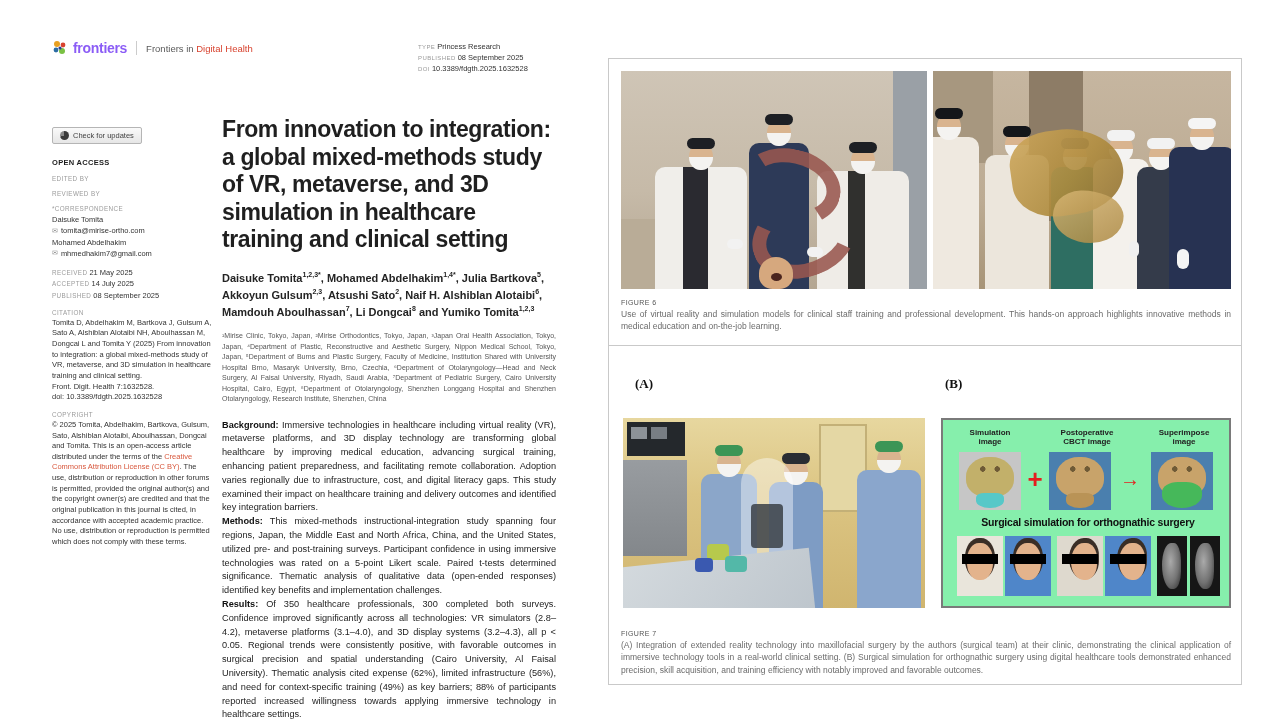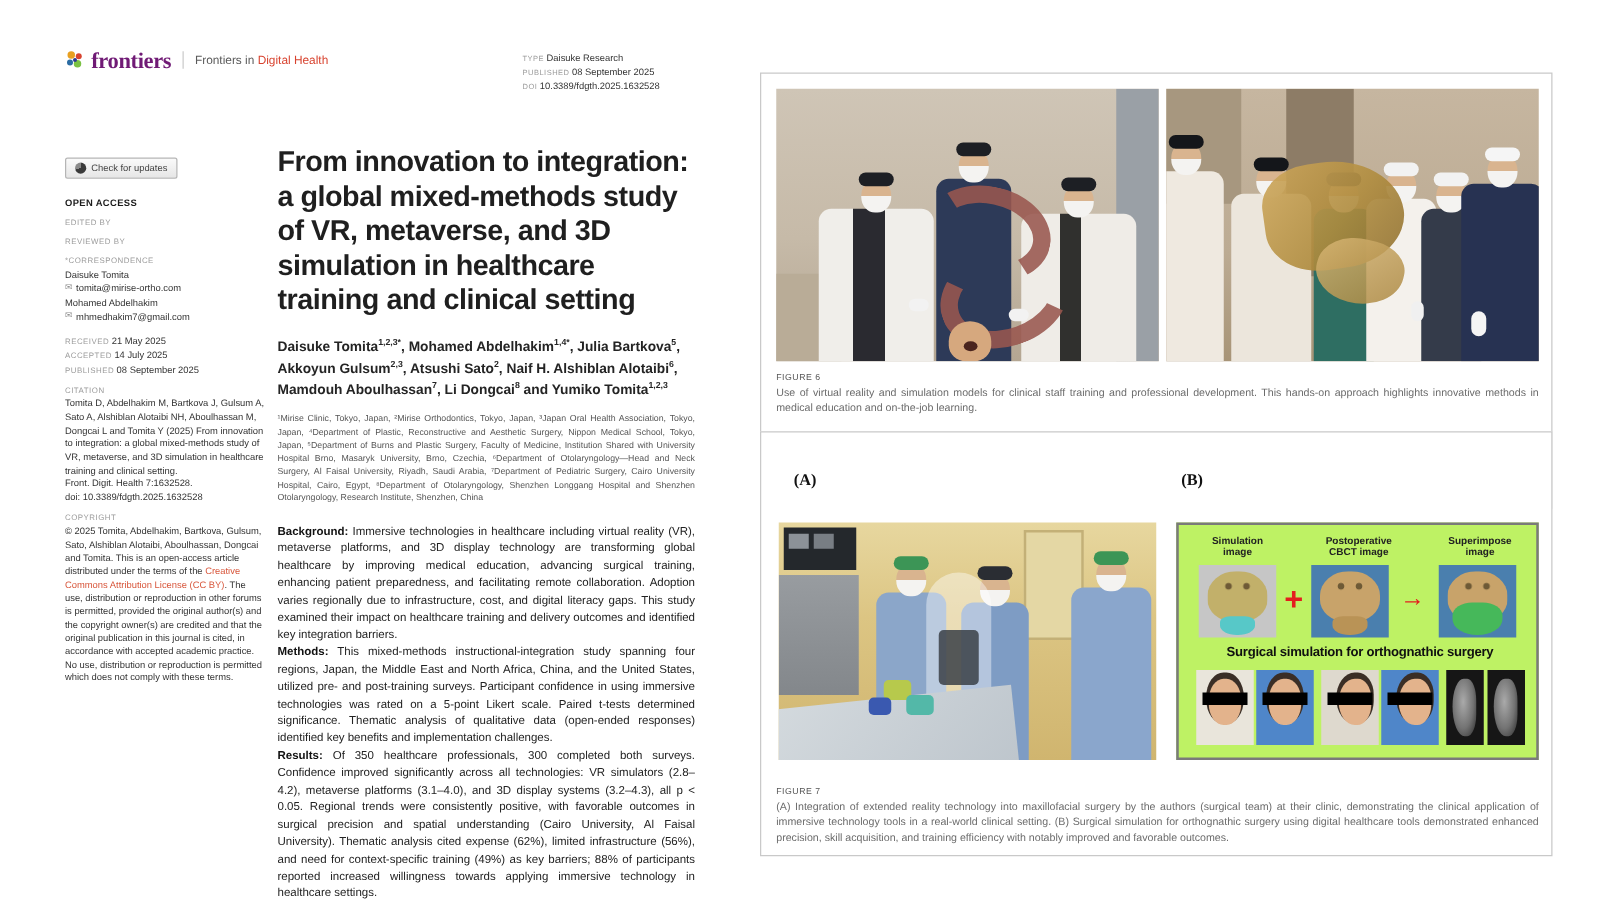--- a/index.html
+++ b/index.html
@@ -3,21 +3,21 @@
 <meta charset="utf-8">
 <style>
   html,body{margin:0;padding:0;}
   body{
     width:1280px;height:720px;position:relative;overflow:hidden;
     background:#ffffff;font-family:"Liberation Sans",sans-serif;color:#222;
   }
   
   .brand{position:absolute;left:52px;top:38px;display:flex;align-items:center;height:20px;}
   .brand-logo{display:flex;align-items:center;margin-right:5px;}
-  .brand-word{font-size:18px;font-weight:bold;color:#701a75;letter-spacing:-.3px;font-family:Liberation Serif, serif;}
+  .brand-word{font-size:14px;font-weight:bold;color:#8b5cf6;letter-spacing:-.3px;}
   .brand-div{width:1px;height:14px;background:#cccccc;margin:0 9px;}
   .journal{font-size:9.5px;color:#5a5a5a;}
   .journal .hl{color:#d8432f;}
   .hdr-meta{position:absolute;left:418px;top:42px;}
   .meta-row{font-size:7.5px;line-height:1.45;color:#333;}
   .meta-row .lbl{font-size:6px;color:#9a9a9a;letter-spacing:.4px;margin-right:2px;}
   
   .sidebar{position:absolute;left:52px;top:126px;width:160px;}
   .btn-updates{display:inline-flex;align-items:center;gap:4px;border:1px solid #b5b5b5;
     background:linear-gradient(#fafafa,#e6e6e6);border-radius:2px;padding:3px 7px;
@@ -49,21 +49,21 @@
   
   .person{position:absolute;border-radius:10px 10px 0 0;}
   .person::before{content:"";position:absolute;left:50%;transform:translateX(-50%);top:-24px;width:24px;height:27px;
     border-radius:50% 50% 46% 46%;background:linear-gradient(180deg,var(--skin,#d9b48f) 52%,#f4f3f1 52%);}
   .person::after{content:"";position:absolute;left:50%;transform:translateX(-50%);top:-29px;width:28px;height:11px;
     border-radius:6px;background:var(--hs,#1d1f24);}
   
   .arch{position:absolute;border:14px solid #99574f;border-bottom-color:transparent;border-left-color:transparent;
     border-radius:50%;opacity:.88;}
   
-  .pb-box{position:absolute;border:2px solid #7a7a7a;background:#bef264;box-sizing:border-box;padding-left:10px;}
+  .pb-box{position:absolute;border:2px solid #7a7a7a;background:#86efac;box-sizing:border-box;padding-left:10px;}
   .pb-lbl{font-size:8px;font-weight:bold;color:#222;text-align:center;line-height:1.15;}
   .pb-title{font-size:10.5px;font-weight:bold;color:#101010;text-align:center;letter-spacing:-.2px;}
   .simg{position:absolute;}
   .skull-head{position:absolute;left:12%;top:8%;width:76%;height:70%;border-radius:48% 48% 42% 42%;
     background:radial-gradient(circle at 35% 30%,#6e5a36 6%,transparent 7%),radial-gradient(circle at 65% 30%,#6e5a36 6%,transparent 7%),#c8a36a;}
   .skull-jaw{position:absolute;left:28%;bottom:4%;width:44%;height:26%;border-radius:30% 30% 50% 50%;}
   .opsign{position:absolute;color:#e41e1e;font-weight:bold;text-align:center;}
   .pphoto{position:absolute;overflow:hidden;}
   .pphoto .face{position:absolute;left:22%;top:12%;width:56%;height:62%;border-radius:46%;background:#e3b38c;box-shadow:0 -3px 0 2px #3a2e26;}
   .pphoto .bar{position:absolute;left:10%;top:30%;width:80%;height:16%;background:#000;}
@@ -86,21 +86,21 @@
     </svg>
   </span>
   <span class="brand-word">frontiers</span>
   <span class="brand-div"></span>
   <span class="journal">
     <span>Frontiers in</span>
     <span class="hl">Digital Health</span>
   </span>
 </div>
 <div class="hdr-meta" id="hdr-meta">
-    <div class="meta-row"><span class="lbl">TYPE</span><span>Daisuke Research</span></div>
+    <div class="meta-row"><span class="lbl">TYPE</span><span>Princess Research</span></div>
     <div class="meta-row"><span class="lbl">PUBLISHED</span><span>08 September 2025</span></div>
     <div class="meta-row"><span class="lbl">DOI</span><span>10.3389/fdgth.2025.1632528</span></div>
   </div>
 
 <div class="sidebar">
   <div class="btn-updates">
     <span class="upd-ic"></span>
     <span>Check for updates</span>
   </div>
   <div class="oa">OPEN ACCESS</div>

